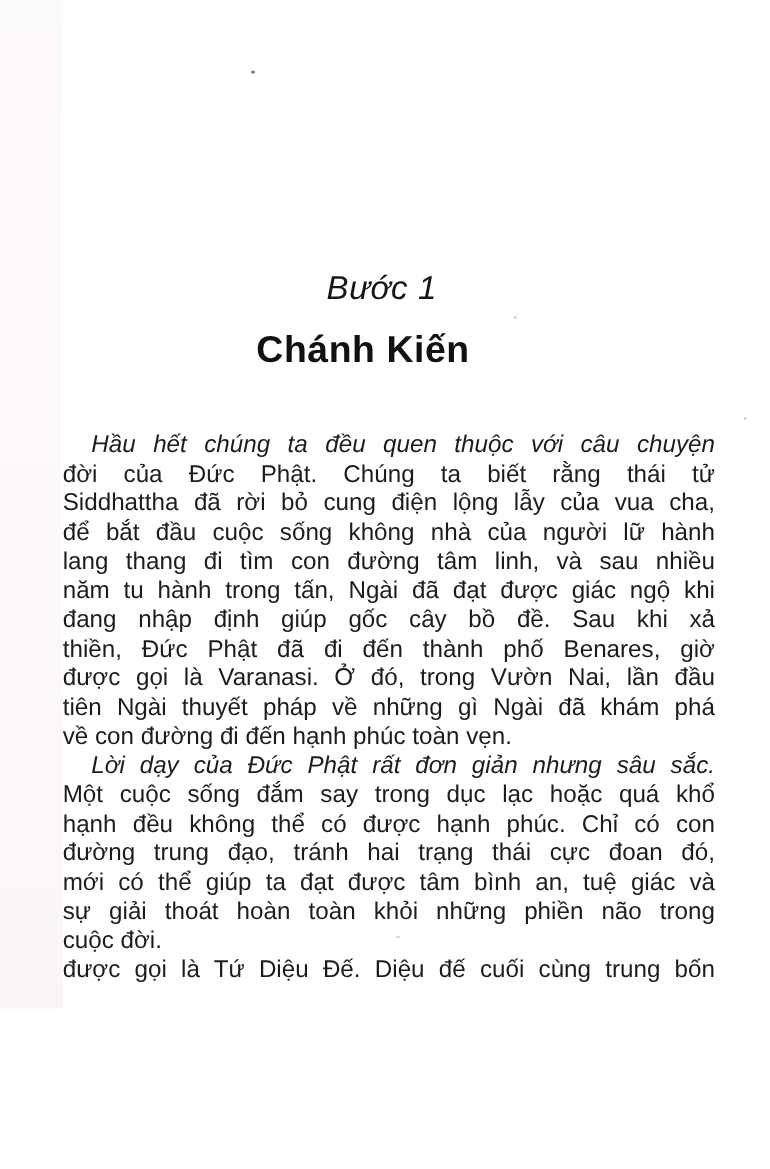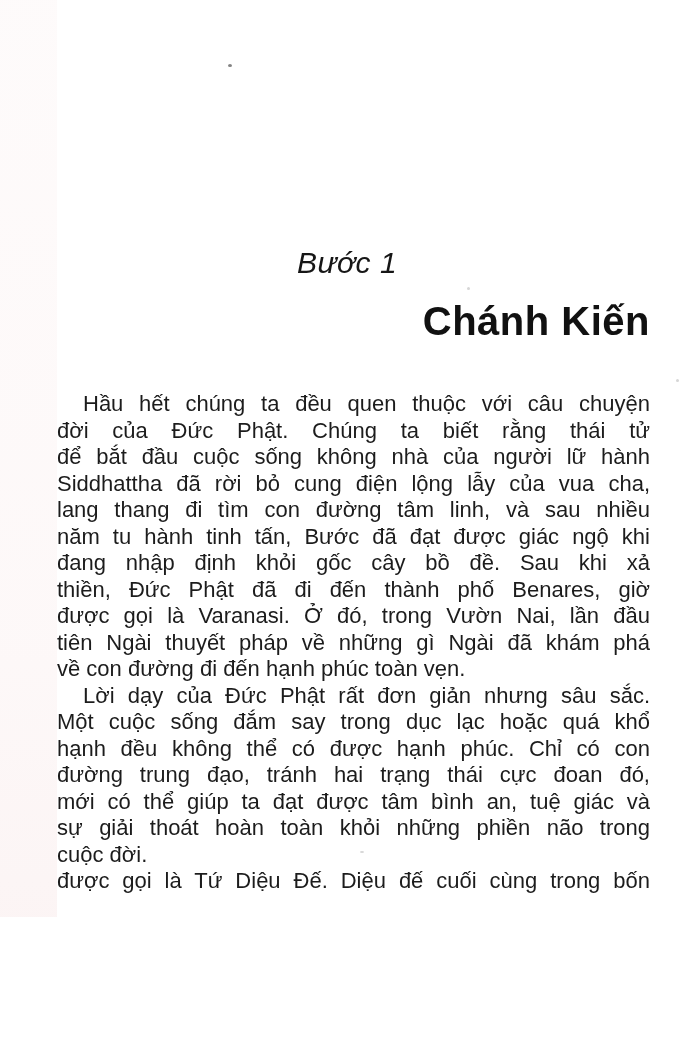--- a/index.html
+++ b/index.html
@@ -43,25 +43,25 @@
     width: 600px;
     text-align: center;
     font-size: 30px;
     font-style: italic;
     font-weight: 500;
     color: #161616;
     letter-spacing: 0.5px;
   }
   .chapter-title {
     position: absolute;
-    left: 50px;
+    left: 30px;
     top: 299px;
     width: 600px;
-    text-align: right;
-    font-size: 40px;
+    text-align: center;
+    font-size: 34px;
     font-weight: bold;
     color: #111111;
     letter-spacing: 0.5px;
   }
 
   .body-text {
     position: absolute;
     left: 57px;
     top: 391px;
     width: 593px;
@@ -72,20 +72,21 @@
   .body-text .line {
     line-height: 26.5px;
     height: 26.5px;
     text-align: justify;
     text-align-last: justify;
     white-space: nowrap;
     overflow: visible;
   }
   .body-text .line.first {
     text-indent: 26px;
+    font-style: italic;
   }
   .body-text .line.plain-last {
     text-align-last: left;
   }
 
   .watermark-brand {
     position: absolute;
     left: 141px;
     top: 910px;
     z-index: 1;
@@ -123,36 +124,36 @@
   <div class="speck faint" style="left:360px; top:851px; width:4px; height:2px;"></div>
   <div class="speck faint" style="left:676px; top:379px; width:3px; height:3px;"></div>
 
   <div class="step-label">Bước 1</div>
 
   <div class="chapter-title" style="color: rgb(17, 17, 17);">Chánh Kiến</div>
 
   <div class="body-text" id="body-text">
       <div class="line first">Hầu hết chúng ta đều quen thuộc với câu chuyện</div>
       <div class="line">đời của Đức Phật. Chúng ta biết rằng thái tử</div>
+      <div class="line">Siddhattha đã rời bỏ cung điện lộng lẫy của vua cha,</div>
       <div class="line">để bắt đầu cuộc sống không nhà của người lữ hành</div>
-      <div class="line">Siddhattha đã rời bỏ cung điện lộng lẫy của vua cha,</div>
       <div class="line">lang thang đi tìm con đường tâm linh, và sau nhiều</div>
-      <div class="line">năm tu hành tinh tấn, Bước đã đạt được giác ngộ khi</div>
-      <div class="line">đang nhập định khỏi gốc cây bồ đề. Sau khi xả</div>
+      <div class="line">năm tu hành trong tấn, Ngài đã đạt được giác ngộ khi</div>
+      <div class="line">đang nhập định giúp gốc cây bồ đề. Sau khi xả</div>
       <div class="line">thiền, Đức Phật đã đi đến thành phố Benares, giờ</div>
       <div class="line">được gọi là Varanasi. Ở đó, trong Vườn Nai, lần đầu</div>
       <div class="line">tiên Ngài thuyết pháp về những gì Ngài đã khám phá</div>
       <div class="line plain-last">về con đường đi đến hạnh phúc toàn vẹn.</div>
       <div class="line first">Lời dạy của Đức Phật rất đơn giản nhưng sâu sắc.</div>
       <div class="line">Một cuộc sống đắm say trong dục lạc hoặc quá khổ</div>
       <div class="line">hạnh đều không thể có được hạnh phúc. Chỉ có con</div>
       <div class="line">đường trung đạo, tránh hai trạng thái cực đoan đó,</div>
       <div class="line">mới có thể giúp ta đạt được tâm bình an, tuệ giác và</div>
       <div class="line">sự giải thoát hoàn toàn khỏi những phiền não trong</div>
       <div class="line plain-last">cuộc đời.</div>
-      <div class="line">được gọi là Tứ Diệu Đế. Diệu đế cuối cùng trong bốn</div>
+      <div class="line">được gọi là Tứ Diệu Đế. Diệu đế cuối cùng trung bốn</div>
     </div>
 
   <div class="watermark-brand" style="-webkit-text-stroke: 2px rgb(168, 168, 168);">davibooks</div>
 
   <div class="watermark-slogan">Khát vọng tri thức</div>
 
 </div>
 
 </body></html>

